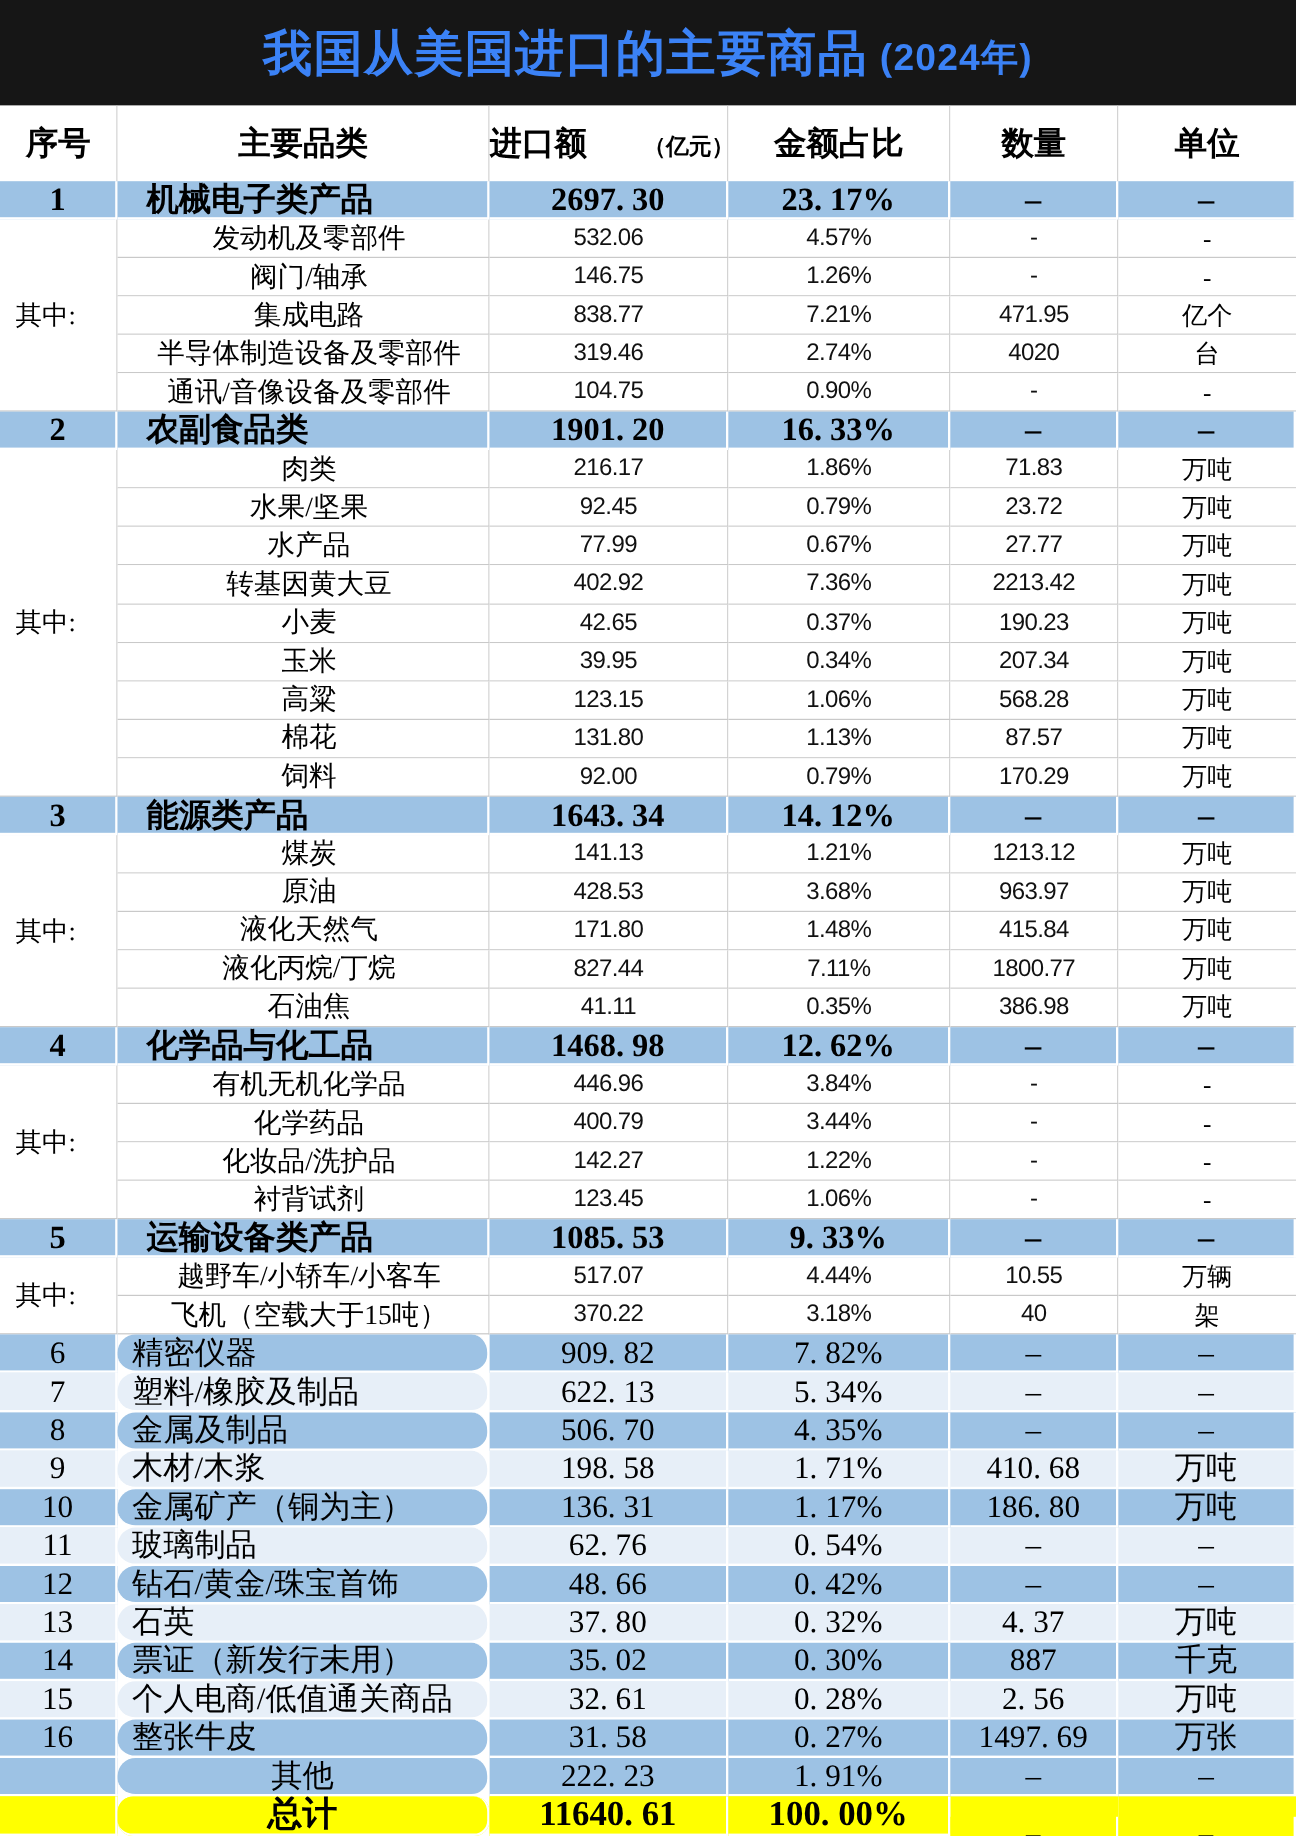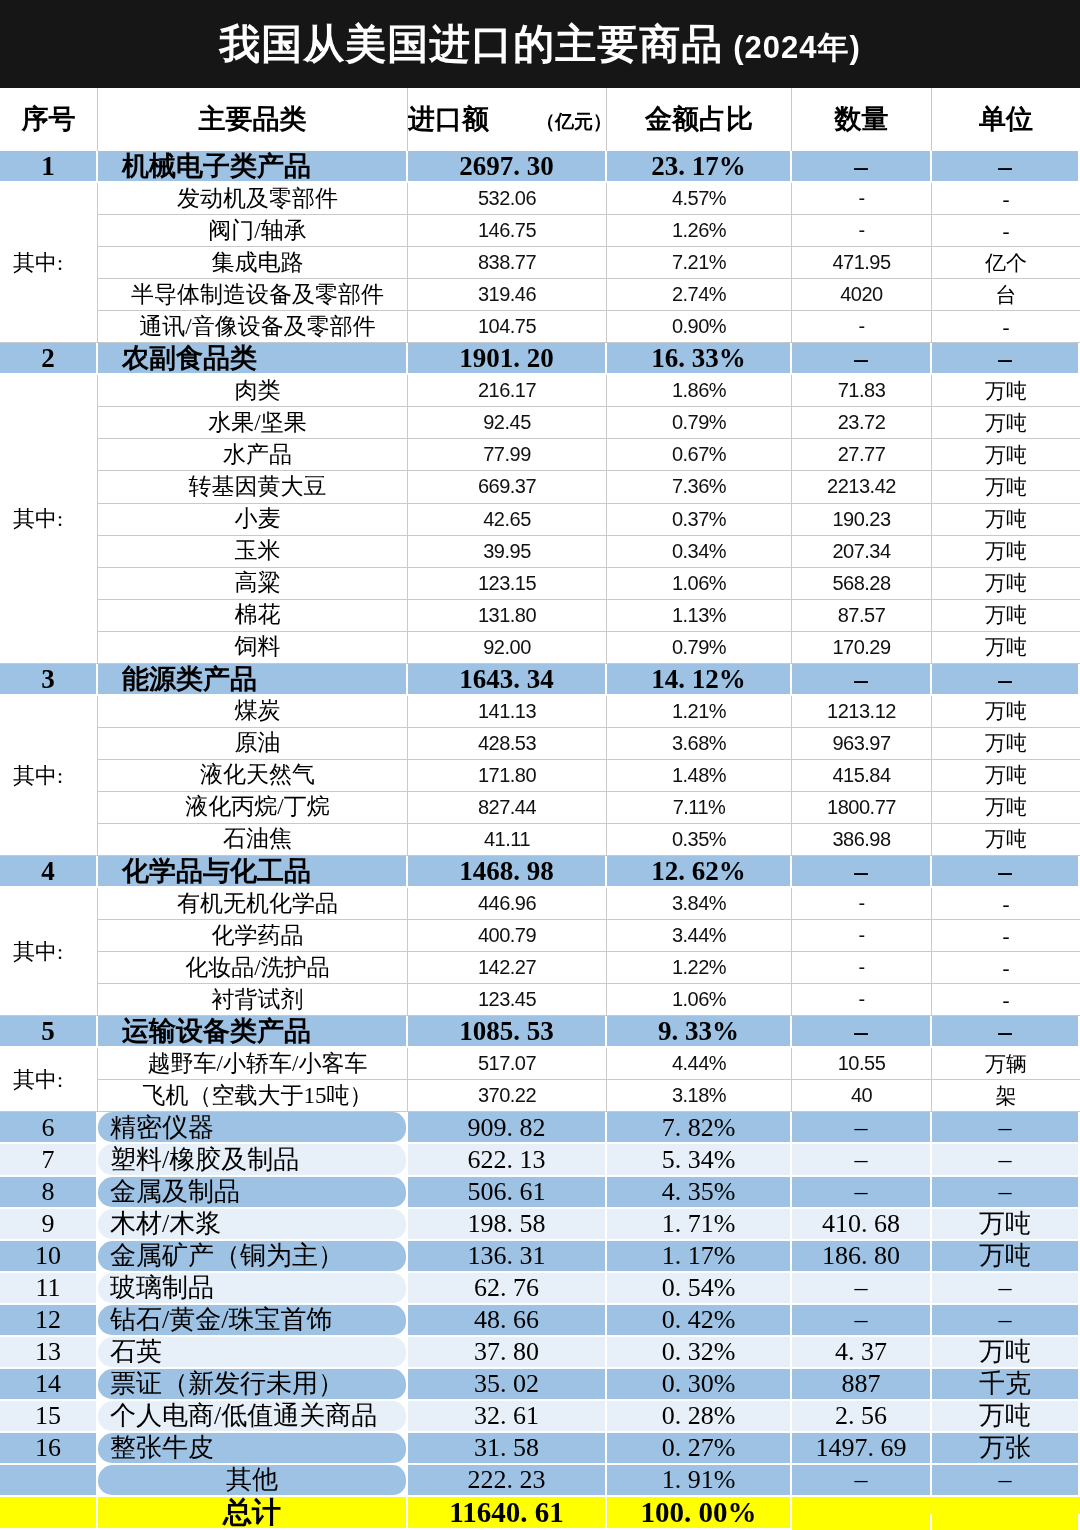--- a/index.html
+++ b/index.html
@@ -14,21 +14,21 @@
   body{
     width:1080px;height:1530px;overflow:hidden;background:#fff;
     font-family:"Liberation Serif","DejaVu Serif",serif;color:#000;
   }
   
   .title-bar{
     width:1080px;height:88px;background:var(--titlebg);
     display:flex;align-items:center;justify-content:center;
   }
   .title-bar h1{
-    margin:0;color:#ffffff;font-family:"Liberation Sans","DejaVu Sans",sans-serif;
+    margin:0;color:#3b82f6;font-family:"Liberation Sans","DejaVu Sans",sans-serif;
     font-weight:bold;font-size:41px;letter-spacing:1px;white-space:nowrap;
   }
   .title-bar .year{font-size:31px;margin-left:10px;}
   
   table{
     width:1080px;height:1442px;border-collapse:separate;border-spacing:0;
     table-layout:fixed;
   }
   th,td{overflow:hidden;white-space:nowrap;padding:0;line-height:1.05;}
   thead tr{height:63px;}
@@ -68,21 +68,21 @@
     font-size:20px;letter-spacing:-0.5px;color:#111;
   }
   tr.sub td.cell-unit{font-size:21px;}
   td.cell-group{
     background:#fff;font-size:22px;text-align:left;padding-left:13px;
     border-right:1px solid var(--grid);vertical-align:middle;
   }
   
   tr.total{background:var(--yellow);}
   tr.total td{background:var(--yellow);font-weight:bold;font-size:29px;}
-  tr.total td.cell-name{text-align:center;}
+  tr.total td.cell-name{text-align:center;border-radius:13px;}
   tr.total td.cell-qty,tr.total td.cell-unit{transform:translateY(17px);font-size:24px;}
 </style>
 </head>
 <body>
 
 <header class="title-bar">
   <h1><span>我国从美国进口的主要商品</span><span class="year">(2024年)</span></h1>
 </header>
 
 <table>
@@ -174,21 +174,21 @@
       </tr>
       <tr class="sub">
         <td class="cell-name">水产品</td>
         <td class="cell-amount">77.99</td>
         <td class="cell-share">0.67%</td>
         <td class="cell-qty">27.77</td>
         <td class="cell-unit">万吨</td>
       </tr>
       <tr class="sub">
         <td class="cell-name">转基因黄大豆</td>
-        <td class="cell-amount">669.37</td>
+        <td class="cell-amount">402.92</td>
         <td class="cell-share">7.36%</td>
         <td class="cell-qty">2213.42</td>
         <td class="cell-unit">万吨</td>
       </tr>
       <tr class="sub">
         <td class="cell-name">小麦</td>
         <td class="cell-amount">42.65</td>
         <td class="cell-share">0.37%</td>
         <td class="cell-qty">190.23</td>
         <td class="cell-unit">万吨</td>
@@ -337,21 +337,21 @@
         <td class="cell-no">7</td>
         <td class="cell-name">塑料/橡胶及制品</td>
         <td class="cell-amount">622. 13</td>
         <td class="cell-share">5. 34%</td>
         <td class="cell-qty">–</td>
         <td class="cell-unit">–</td>
       </tr>
       <tr class="item bg-blue">
         <td class="cell-no">8</td>
         <td class="cell-name">金属及制品</td>
-        <td class="cell-amount">506. 61</td>
+        <td class="cell-amount">506. 70</td>
         <td class="cell-share">4. 35%</td>
         <td class="cell-qty">–</td>
         <td class="cell-unit">–</td>
       </tr>
       <tr class="item bg-light">
         <td class="cell-no">9</td>
         <td class="cell-name">木材/木浆</td>
         <td class="cell-amount">198. 58</td>
         <td class="cell-share">1. 71%</td>
         <td class="cell-qty">410. 68</td>

